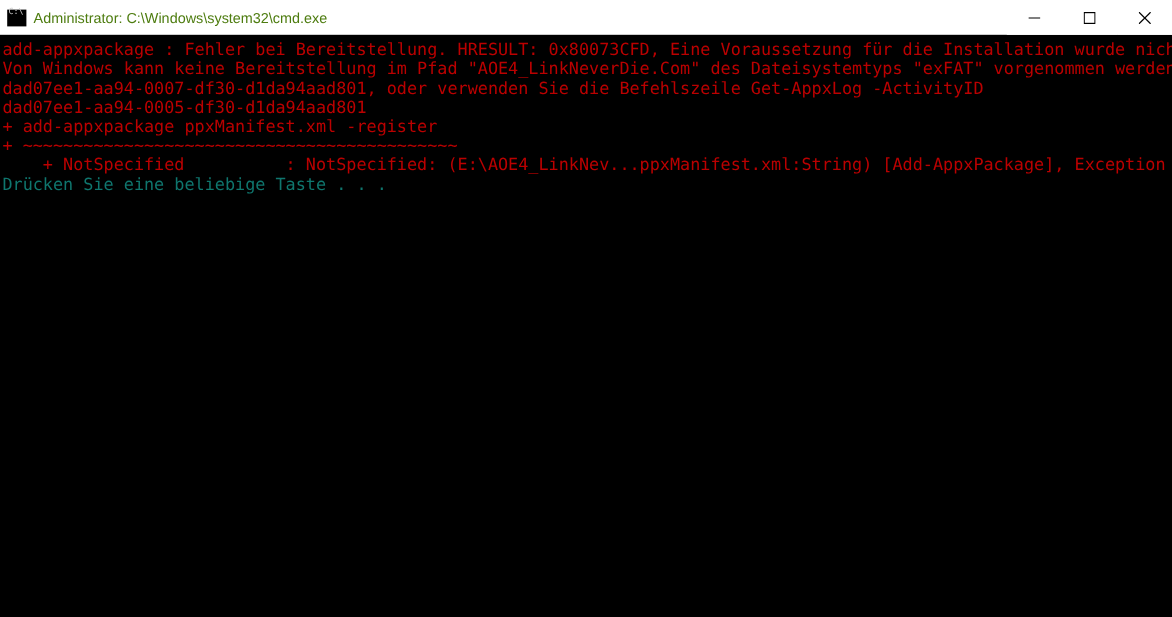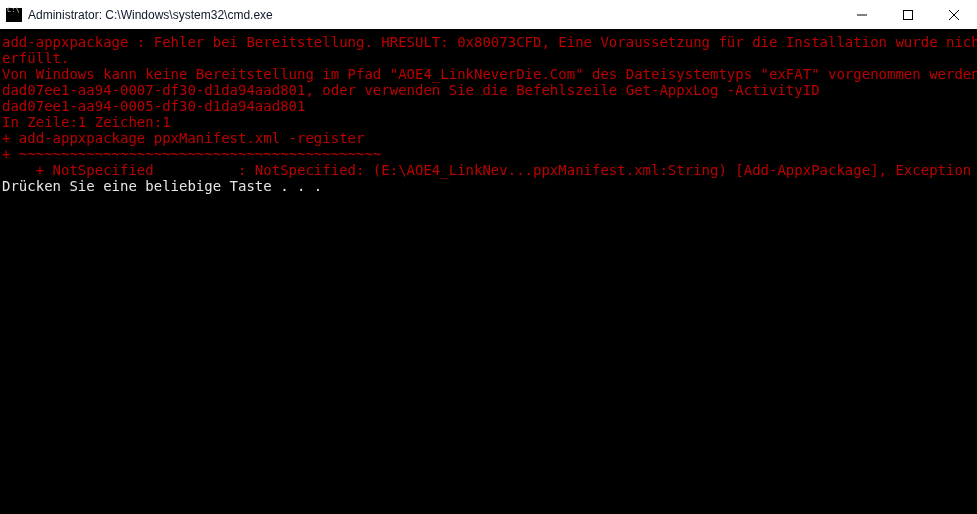--- a/index.html
+++ b/index.html
@@ -40,21 +40,21 @@
       top: -1px;
       left: 1px;
       color: #ccc;
       font-size: 7px;
       font-family: monospace;
       line-height: 7px;
     }
     .title-text {
       font-family: 'Segoe UI', Tahoma, sans-serif;
       font-size: 12px;
-      color: #0f172a;
+      color: #4d7c0f;
     }
     .titlebar-right {
       display: flex;
       height: 100%;
     }
     .win-btn {
       width: 46px;
       height: 100%;
       display: flex;
       align-items: center;
@@ -72,21 +72,21 @@
       font-size: 14px;
       line-height: 16px;
       font-family: Consolas, monospace;
       height: calc(100% - 30px);
     }
     .err {
       color: #bb0000;
       white-space: pre;
     }
     .prompt {
-      color: #e5e5e5;
+      color: #0f766e;
       white-space: pre;
     }
   </style>
 </head>
 <body>
 
 <div class="titlebar">
   <div class="titlebar-left">
     <span class="cmd-icon">
       <span class="cmd-icon-text">C:\</span>
@@ -108,23 +108,21 @@
       <svg viewBox="0 0 10 10">
           <line x1="0" y1="0" x2="10" y2="10" stroke="#000" stroke-width="1"></line>
           <line x1="10" y1="0" x2="0" y2="10" stroke="#000" stroke-width="1"></line>
         </svg>
     </div>
   </div>
 </div>
 
 <div class="terminal">
   <div class="err">add-appxpackage : Fehler bei Bereitstellung. HRESULT: 0x80073CFD, Eine Voraussetzung für die Installation wurde nicht</div>
-  <div class="err">erfüllt.</div>
   <div class="err">Von Windows kann keine Bereitstellung im Pfad "AOE4_LinkNeverDie.Com" des Dateisystemtyps "exFAT" vorgenommen werden.</div>
   <div class="err">dad07ee1-aa94-0007-df30-d1da94aad801, oder verwenden Sie die Befehlszeile Get-AppxLog -ActivityID</div>
   <div class="err">dad07ee1-aa94-0005-df30-d1da94aad801</div>
-  <div class="err">In Zeile:1 Zeichen:1</div>
   <div class="err">+ add-appxpackage ppxManifest.xml -register</div>
   <div class="err">+ ~~~~~~~~~~~~~~~~~~~~~~~~~~~~~~~~~~~~~~~~~~~</div>
   <div class="err">    + NotSpecified          : NotSpecified: (E:\AOE4_LinkNev...ppxManifest.xml:String) [Add-AppxPackage], Exception</div>
   <div class="err"></div>
   <div class="prompt">Drücken Sie eine beliebige Taste . . .</div>
 </div>
 
 </body></html>

